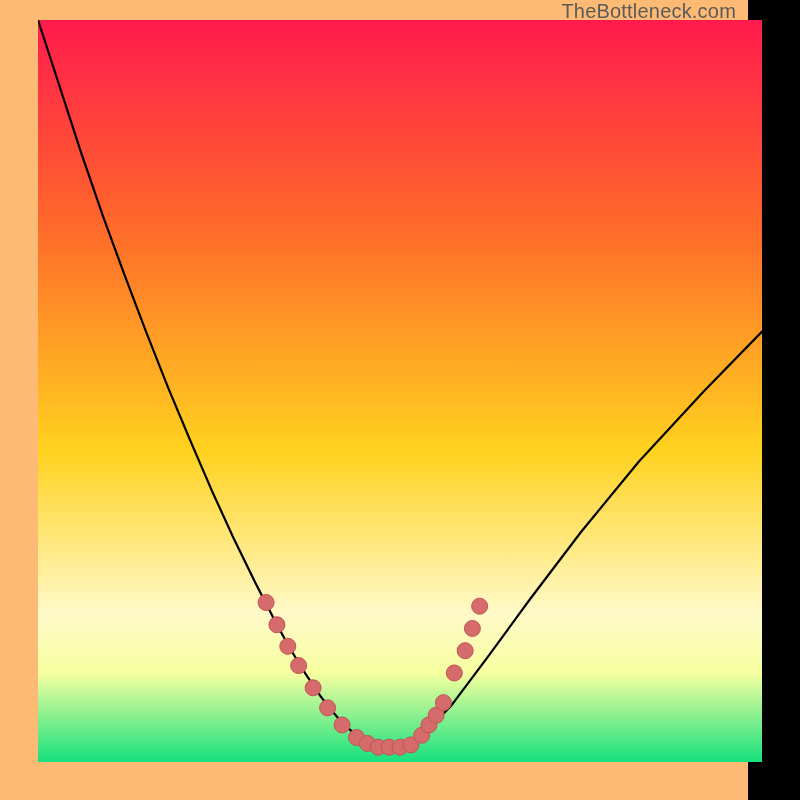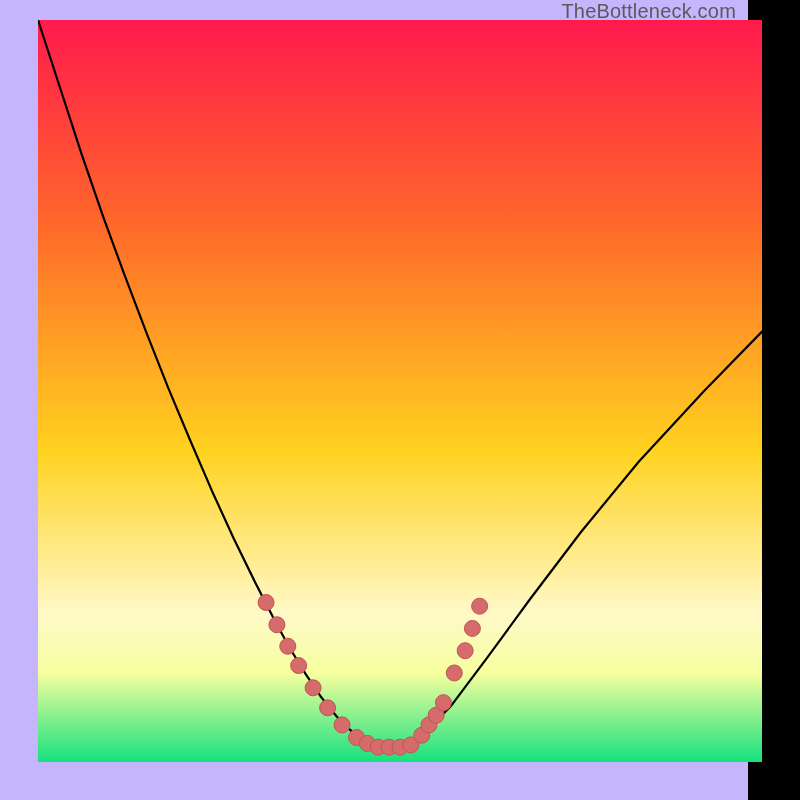--- a/index.html
+++ b/index.html
@@ -10,21 +10,21 @@
     background: #000;
     overflow: hidden;
     font-family: Arial, Helvetica, sans-serif;
   }
   .frame {
     position: absolute;
     left: 0;
     top: 0;
     width: 748px;
     height: 800px;
-    background: #c4b5fd;
+    background: #fdba74;
     text-decoration: underline;
   }
   .plot {
     position: absolute;
     left: 38px;
     top: 20px;
     width: 724px;
     height: 742px;
     overflow: hidden;
   }

